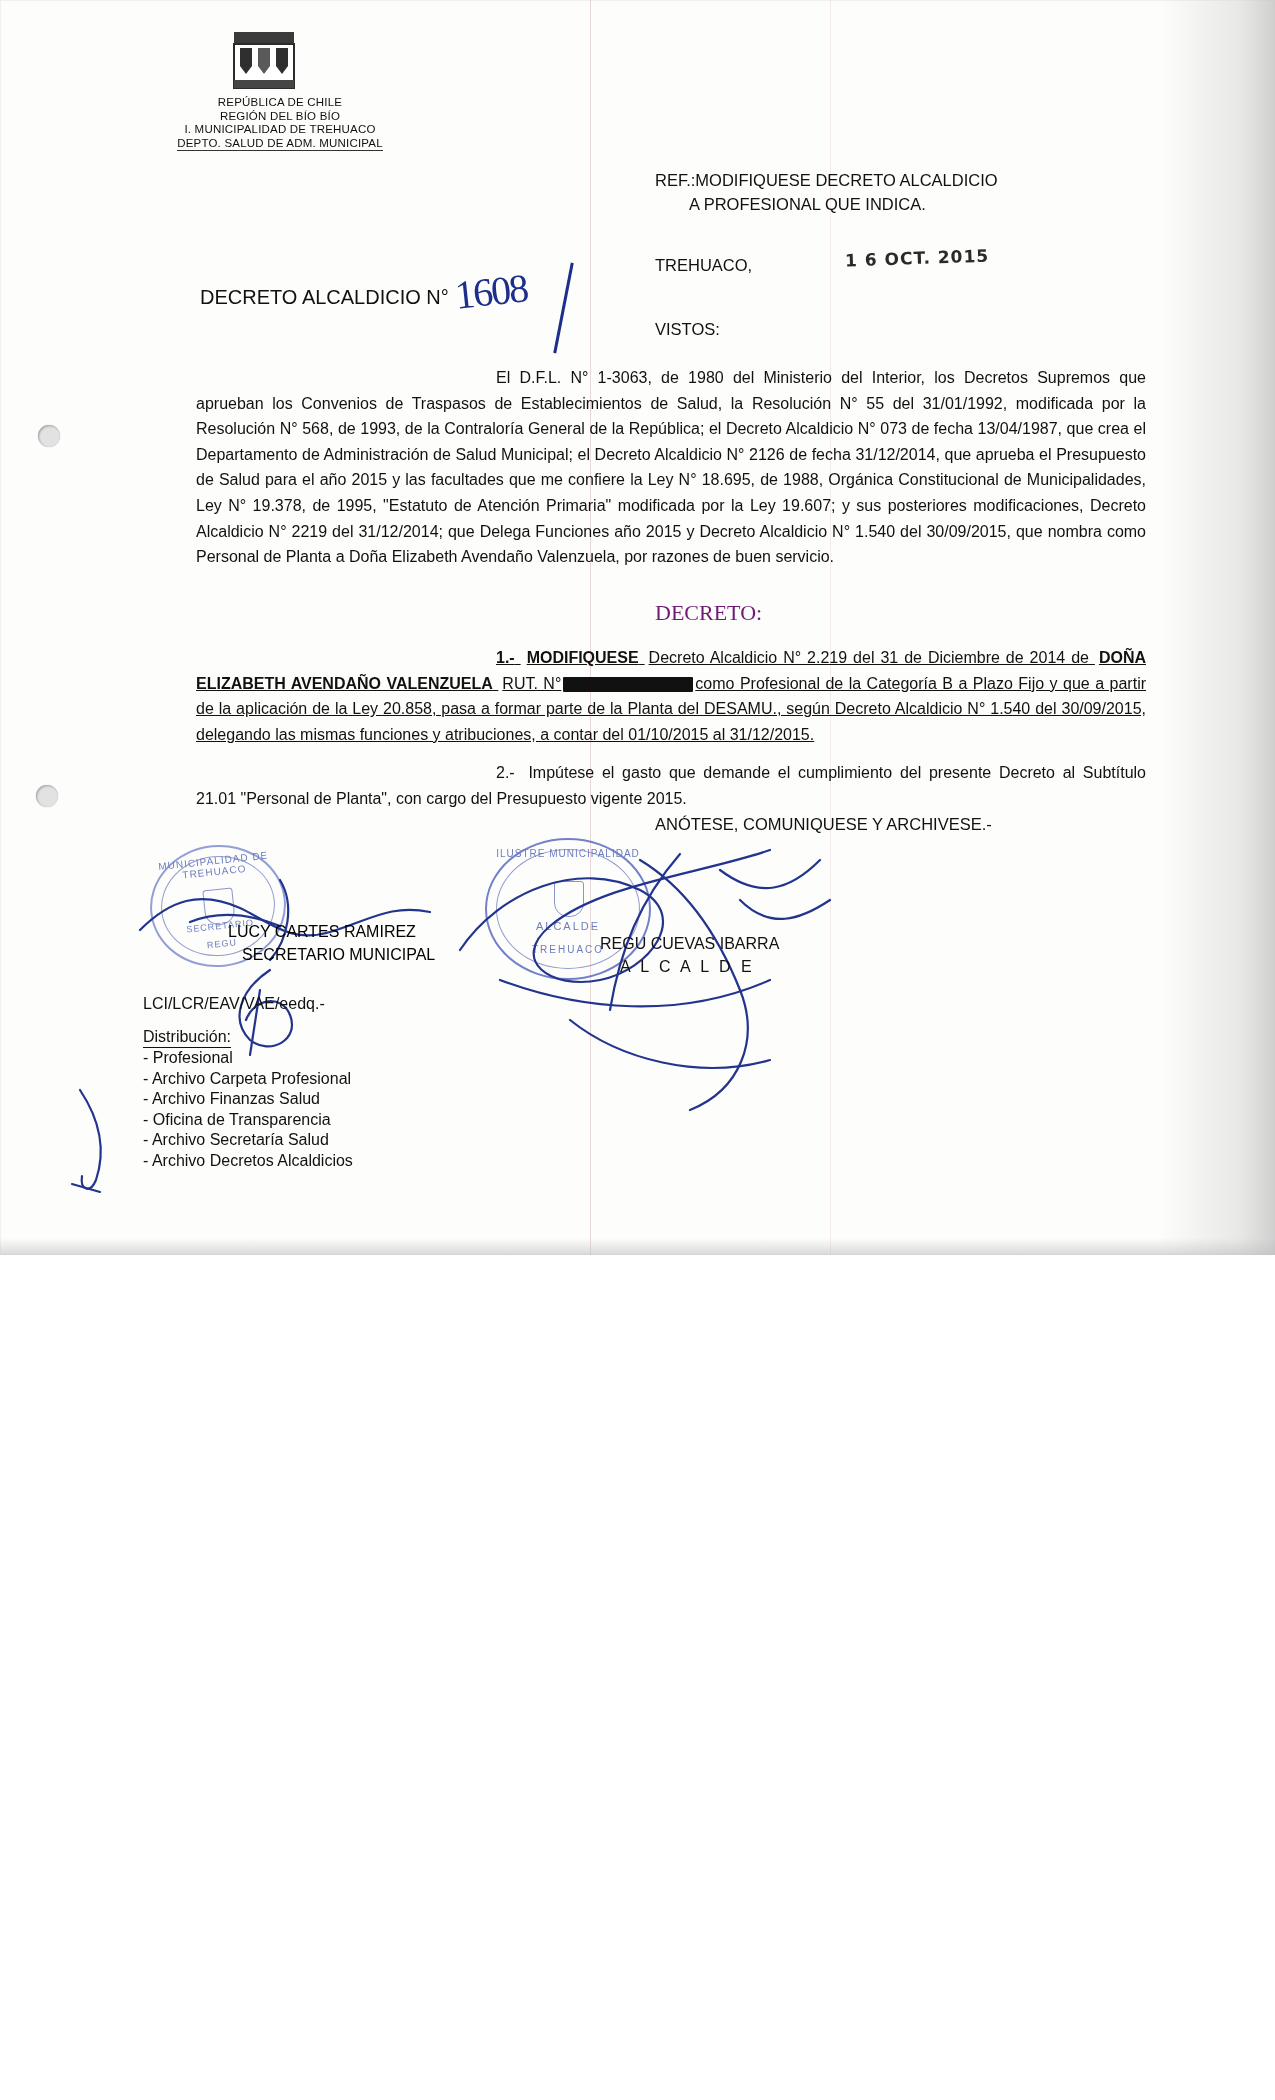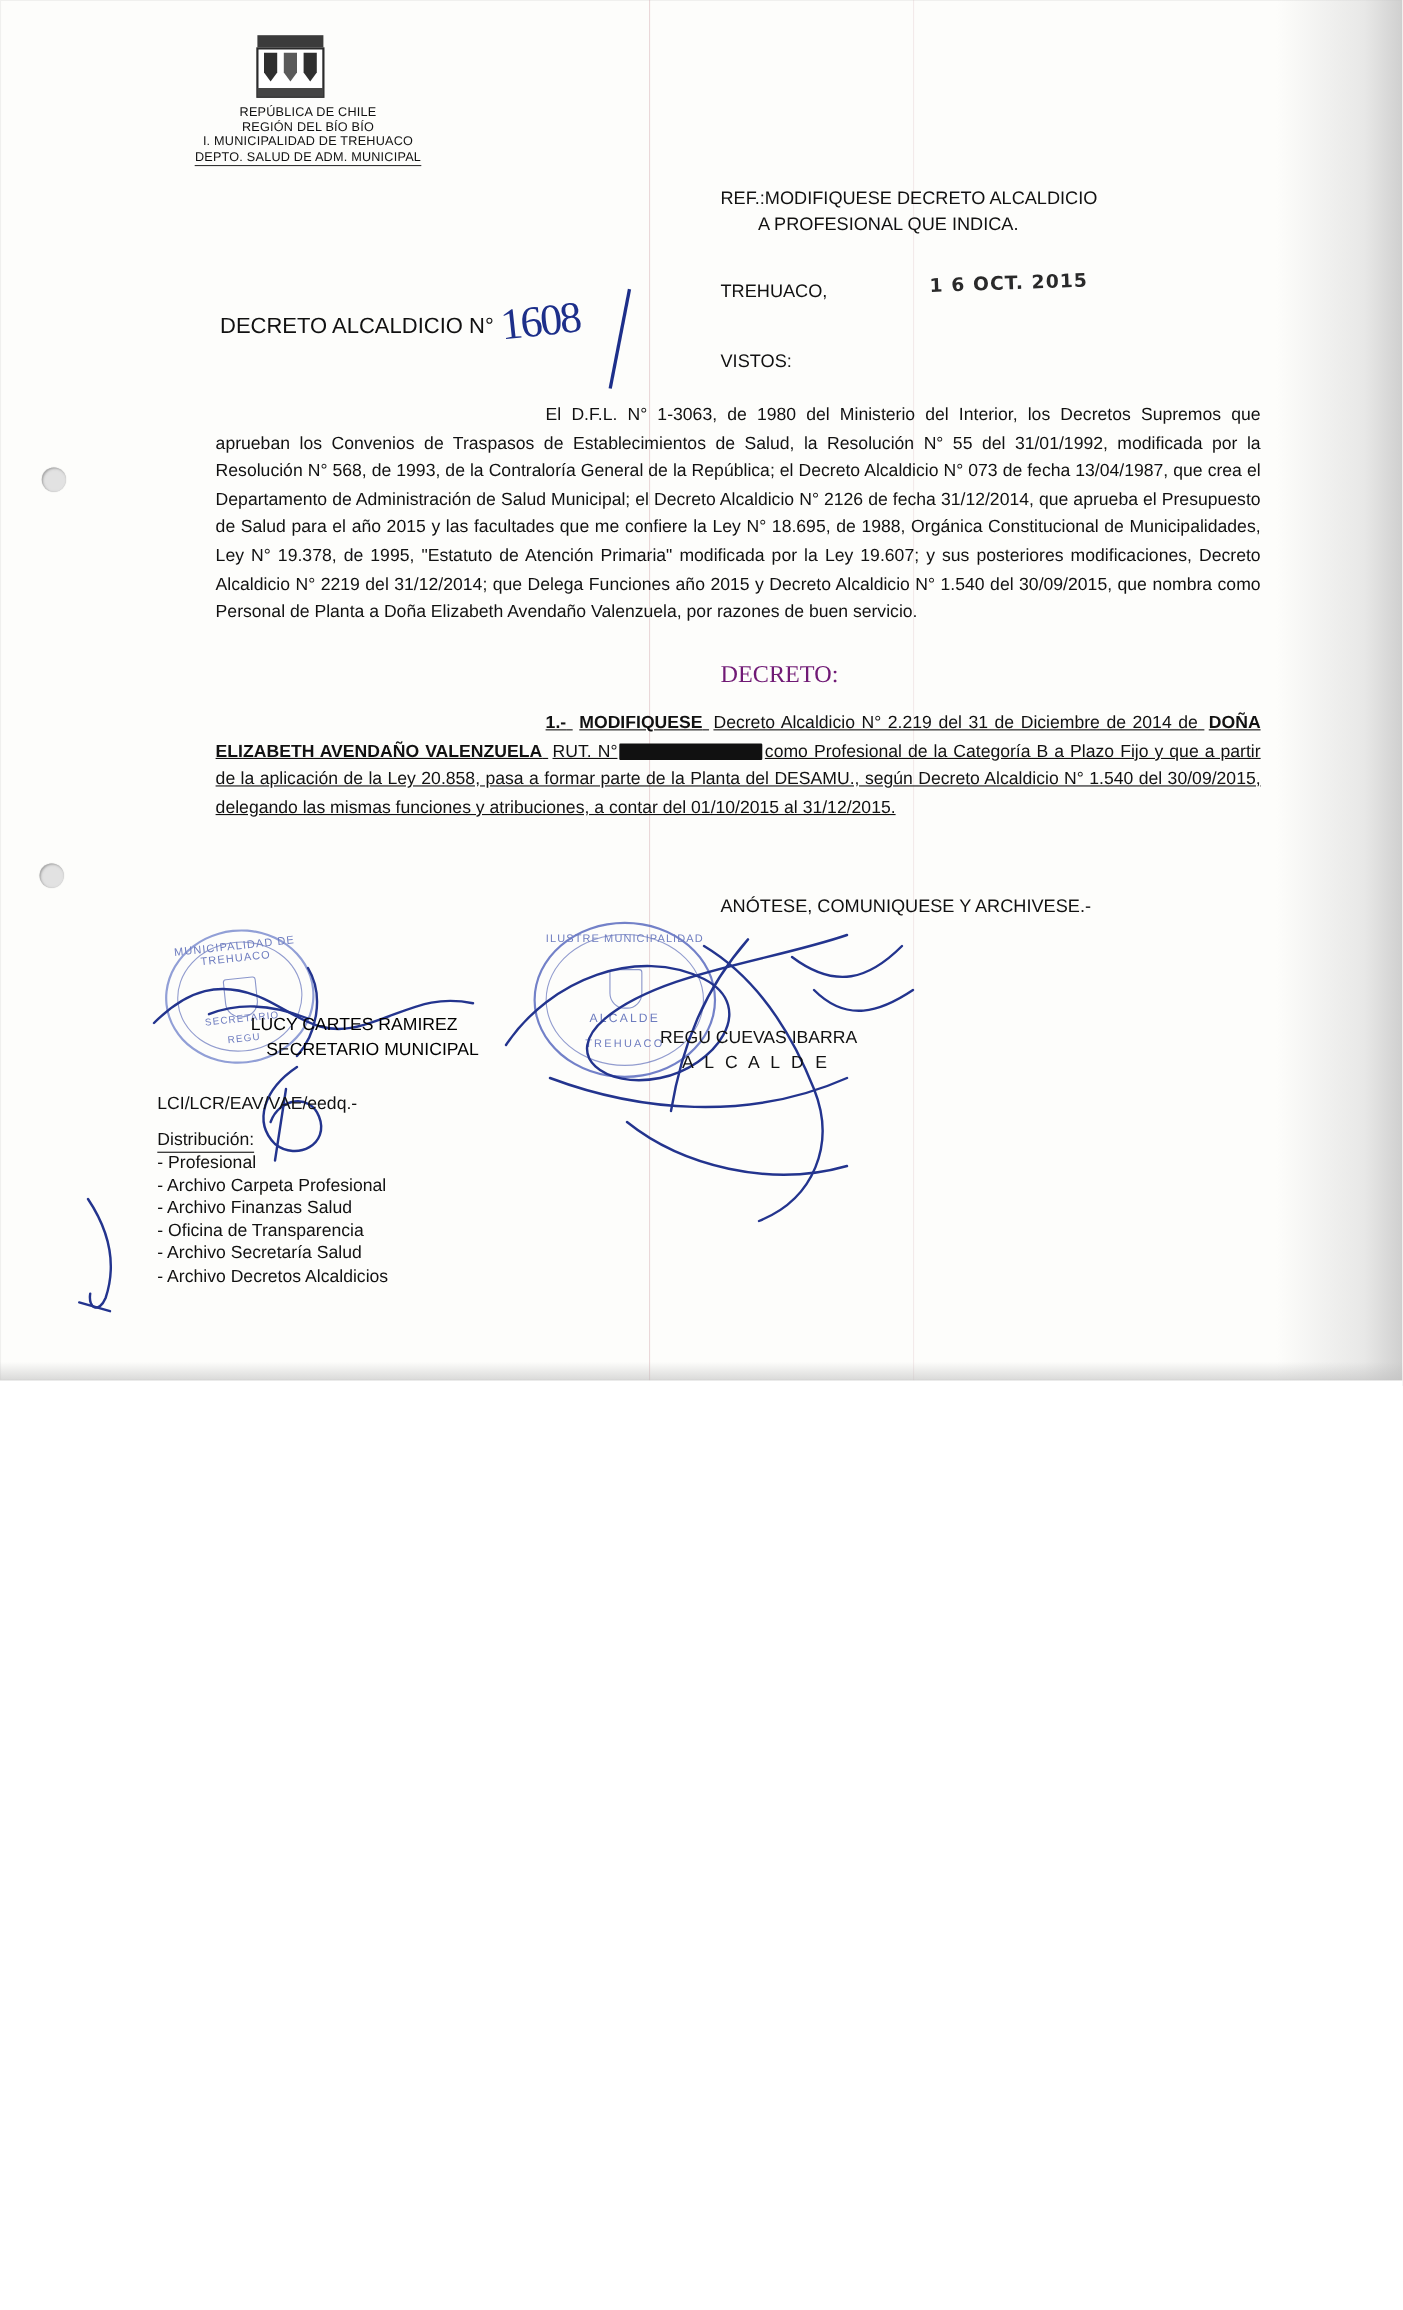--- a/index.html
+++ b/index.html
@@ -368,20 +368,24 @@
   <div class="decreto-head">DECRETO:</div>
 
   <div class="body-par" id="item1-par">
     <b>1.-</b>
     <b style="margin-left:6px;">MODIFIQUESE</b>
     <span style="margin-left:4px;">Decreto Alcaldicio N° 2.219 del 31 de Diciembre de 2014 de</span>
     <b style="margin-left:4px;">DOÑA ELIZABETH AVENDAÑO VALENZUELA</b>
     <span style="margin-left:4px;">RUT. N°</span><span class="redaction"></span><span>como Profesional de la Categoría B a Plazo Fijo y que a partir de la aplicación de la Ley 20.858, pasa a formar parte de la Planta del DESAMU., según Decreto Alcaldicio N° 1.540 del 30/09/2015, delegando las mismas funciones y atribuciones, a contar del 01/10/2015 al 31/12/2015.</span>
   </div>
 
+  <div class="body-par" id="item2-par">
+    <span>2.-</span>
+    <span style="margin-left:6px;">Impútese el gasto que demande el cumplimiento del presente Decreto al Subtítulo 21.01  "Personal de Planta",  con cargo del Presupuesto vigente 2015.</span>
+  </div>
 
   <div class="anotese">ANÓTESE,  COMUNIQUESE Y ARCHIVESE.-</div>
 
   <div class="seal" id="seal-secretaria">
     <div class="seal-inner"></div>
     <div class="seal-txt" style="top:8px;">MUNICIPALIDAD DE TREHUACO</div>
     <div class="seal-shield"></div>
     <div class="seal-txt" style="top:74px; font-size:9px;">SECRETARIO</div>
     <div class="seal-txt" style="top:92px; font-size:9px;">REGU</div>
   </div>

